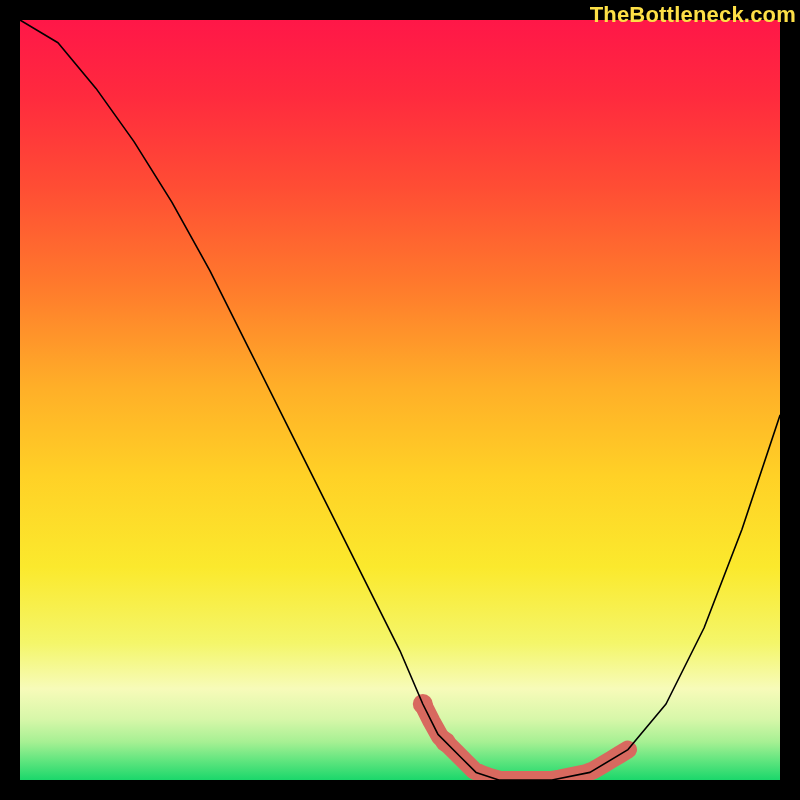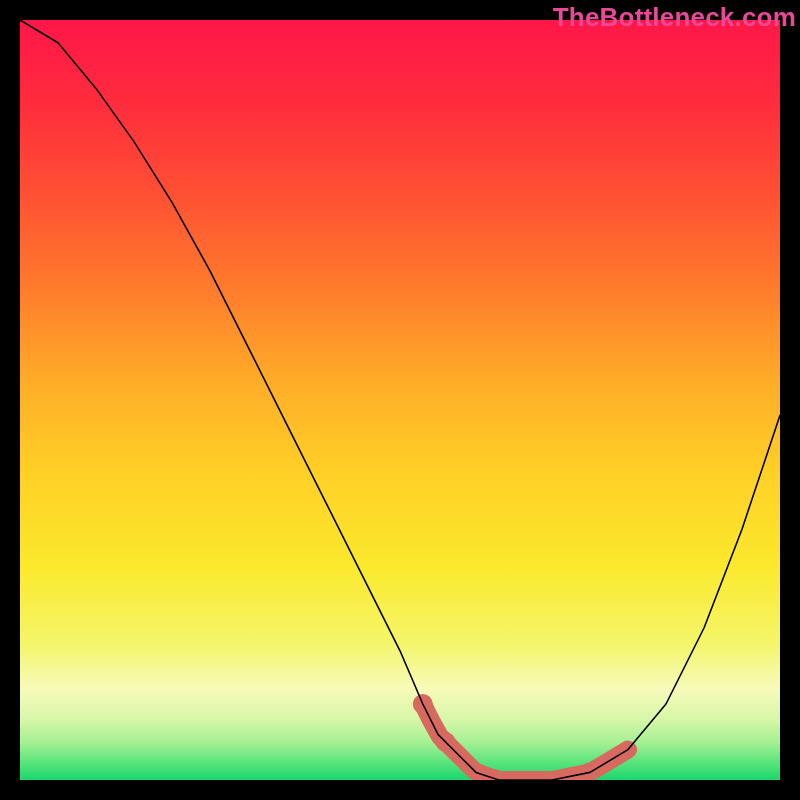--- a/index.html
+++ b/index.html
@@ -15,23 +15,23 @@
     left: 20px;
     top: 20px;
     width: 760px;
     height: 760px;
     background: #000;
   }
   .attribution {
     position: absolute;
     right: 4px;
     top: 2px;
-    color: #ec4899;
+    color: #fde047;
     font-family: Arial, Helvetica, sans-serif;
-    font-size: 26px;
+    font-size: 22px;
     font-weight: bold;
     letter-spacing: 0.2px;
   }
   svg {
     display: block;
   }
   .curve {
     fill: none;
     stroke: #000;
     stroke-width: 1.6;

